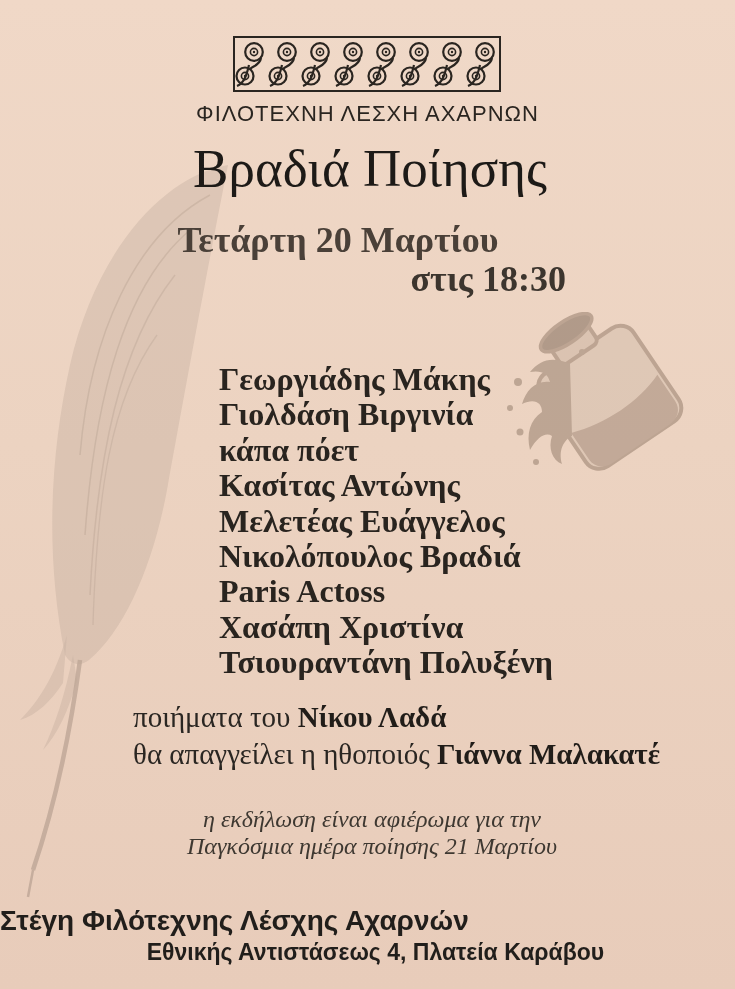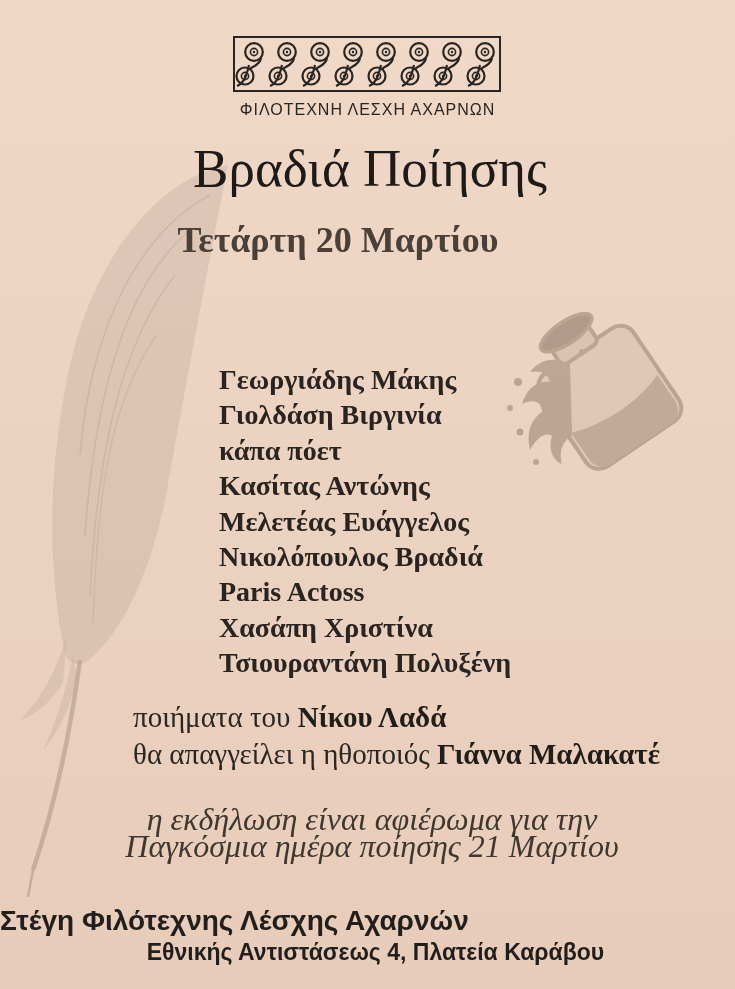--- a/index.html
+++ b/index.html
@@ -15,51 +15,51 @@
   .inkwell{left:492px;top:312px;opacity:.42;}
   .logo-box{
     position:absolute;left:233px;top:36px;width:268px;height:56px;
     border:2px solid #2a2520;box-sizing:border-box;
     display:flex;align-items:center;justify-content:center;
     background:rgba(255,255,255,0.03);
   }
   .org-name{
     position:absolute;left:0;top:101px;width:735px;text-align:center;
     font-family:"Liberation Sans","DejaVu Sans",sans-serif;
-    font-size:16px;letter-spacing:1px;color:#2a2520;
+    font-size:22px;letter-spacing:1px;color:#2a2520;
   }
   .title{
     position:absolute;left:168px;top:141px;width:404px;text-align:center;
     font-size:53px;font-weight:400;color:#1d1a17;line-height:1.05;
   }
   .date{
     position:absolute;left:168px;top:211px;width:340px;text-align:center;
     font-size:36px;font-weight:700;color:#4a4038;margin-top:8px;
   }
   .time{
     position:absolute;left:300px;top:258px;width:266px;text-align:right;
     font-size:36px;font-weight:700;color:#3c352e;
   }
   .participants-label{
     position:absolute;left:183px;top:322px;
     font-size:31px;color:#3a332c;
   }
   .participants-list{
     position:absolute;left:219px;top:362px;width:400px;
-    font-size:28px;font-weight:700;color:#29241f;
+    font-size:32px;font-weight:700;color:#29241f;
   }
   .participants-list .item{height:35.4px;line-height:35.4px;white-space:nowrap;}
   .poems-block{
     position:absolute;left:133px;top:699px;width:560px;
     font-size:29px;color:#2a2622;line-height:37px;
   }
   .poems-block b{font-weight:700;color:#211d19;}
   .dedication{
     position:absolute;left:88px;top:806px;width:568px;text-align:center;
-    font-style:italic;font-size:32px;color:#3e3831;line-height:27px;
+    font-style:italic;font-size:24px;color:#3e3831;line-height:27px;
   }
   .venue{
     position:absolute;left:0;top:905px;width:592px;text-align:left;
     font-family:"Liberation Sans","DejaVu Sans",sans-serif;
     font-size:28px;font-weight:700;color:#211e1b;
   }
   .address{
     position:absolute;left:0;top:939px;width:735px;text-align:center;
     font-family:"Liberation Sans","DejaVu Sans",sans-serif;
     font-size:23px;font-weight:700;color:#211e1b;margin-left:8px;
@@ -121,20 +121,21 @@
       <use href="#scroll-unit" x="165"></use>
       <use href="#scroll-unit" x="198"></use>
       <use href="#scroll-unit" x="231"></use>
     </svg>
   </div>
 
   <div class="org-name">ΦΙΛΟΤΕΧΝΗ ΛΕΣΧΗ ΑΧΑΡΝΩΝ</div>
 
   <div class="title">Βραδιά Ποίησης</div>
   <div class="date">Τετάρτη 20 Μαρτίου</div>
+  <div class="time">στις 18:30</div>
 
 
   <div class="participants-list">
     <div class="item">Γεωργιάδης Μάκης</div>
     <div class="item">Γιολδάση Βιργινία</div>
     <div class="item">κάπα πόετ</div>
     <div class="item">Κασίτας Αντώνης</div>
     <div class="item">Μελετέας Ευάγγελος</div>
     <div class="item">Νικολόπουλος Βραδιά</div>
     <div class="item">Paris Actoss</div>

